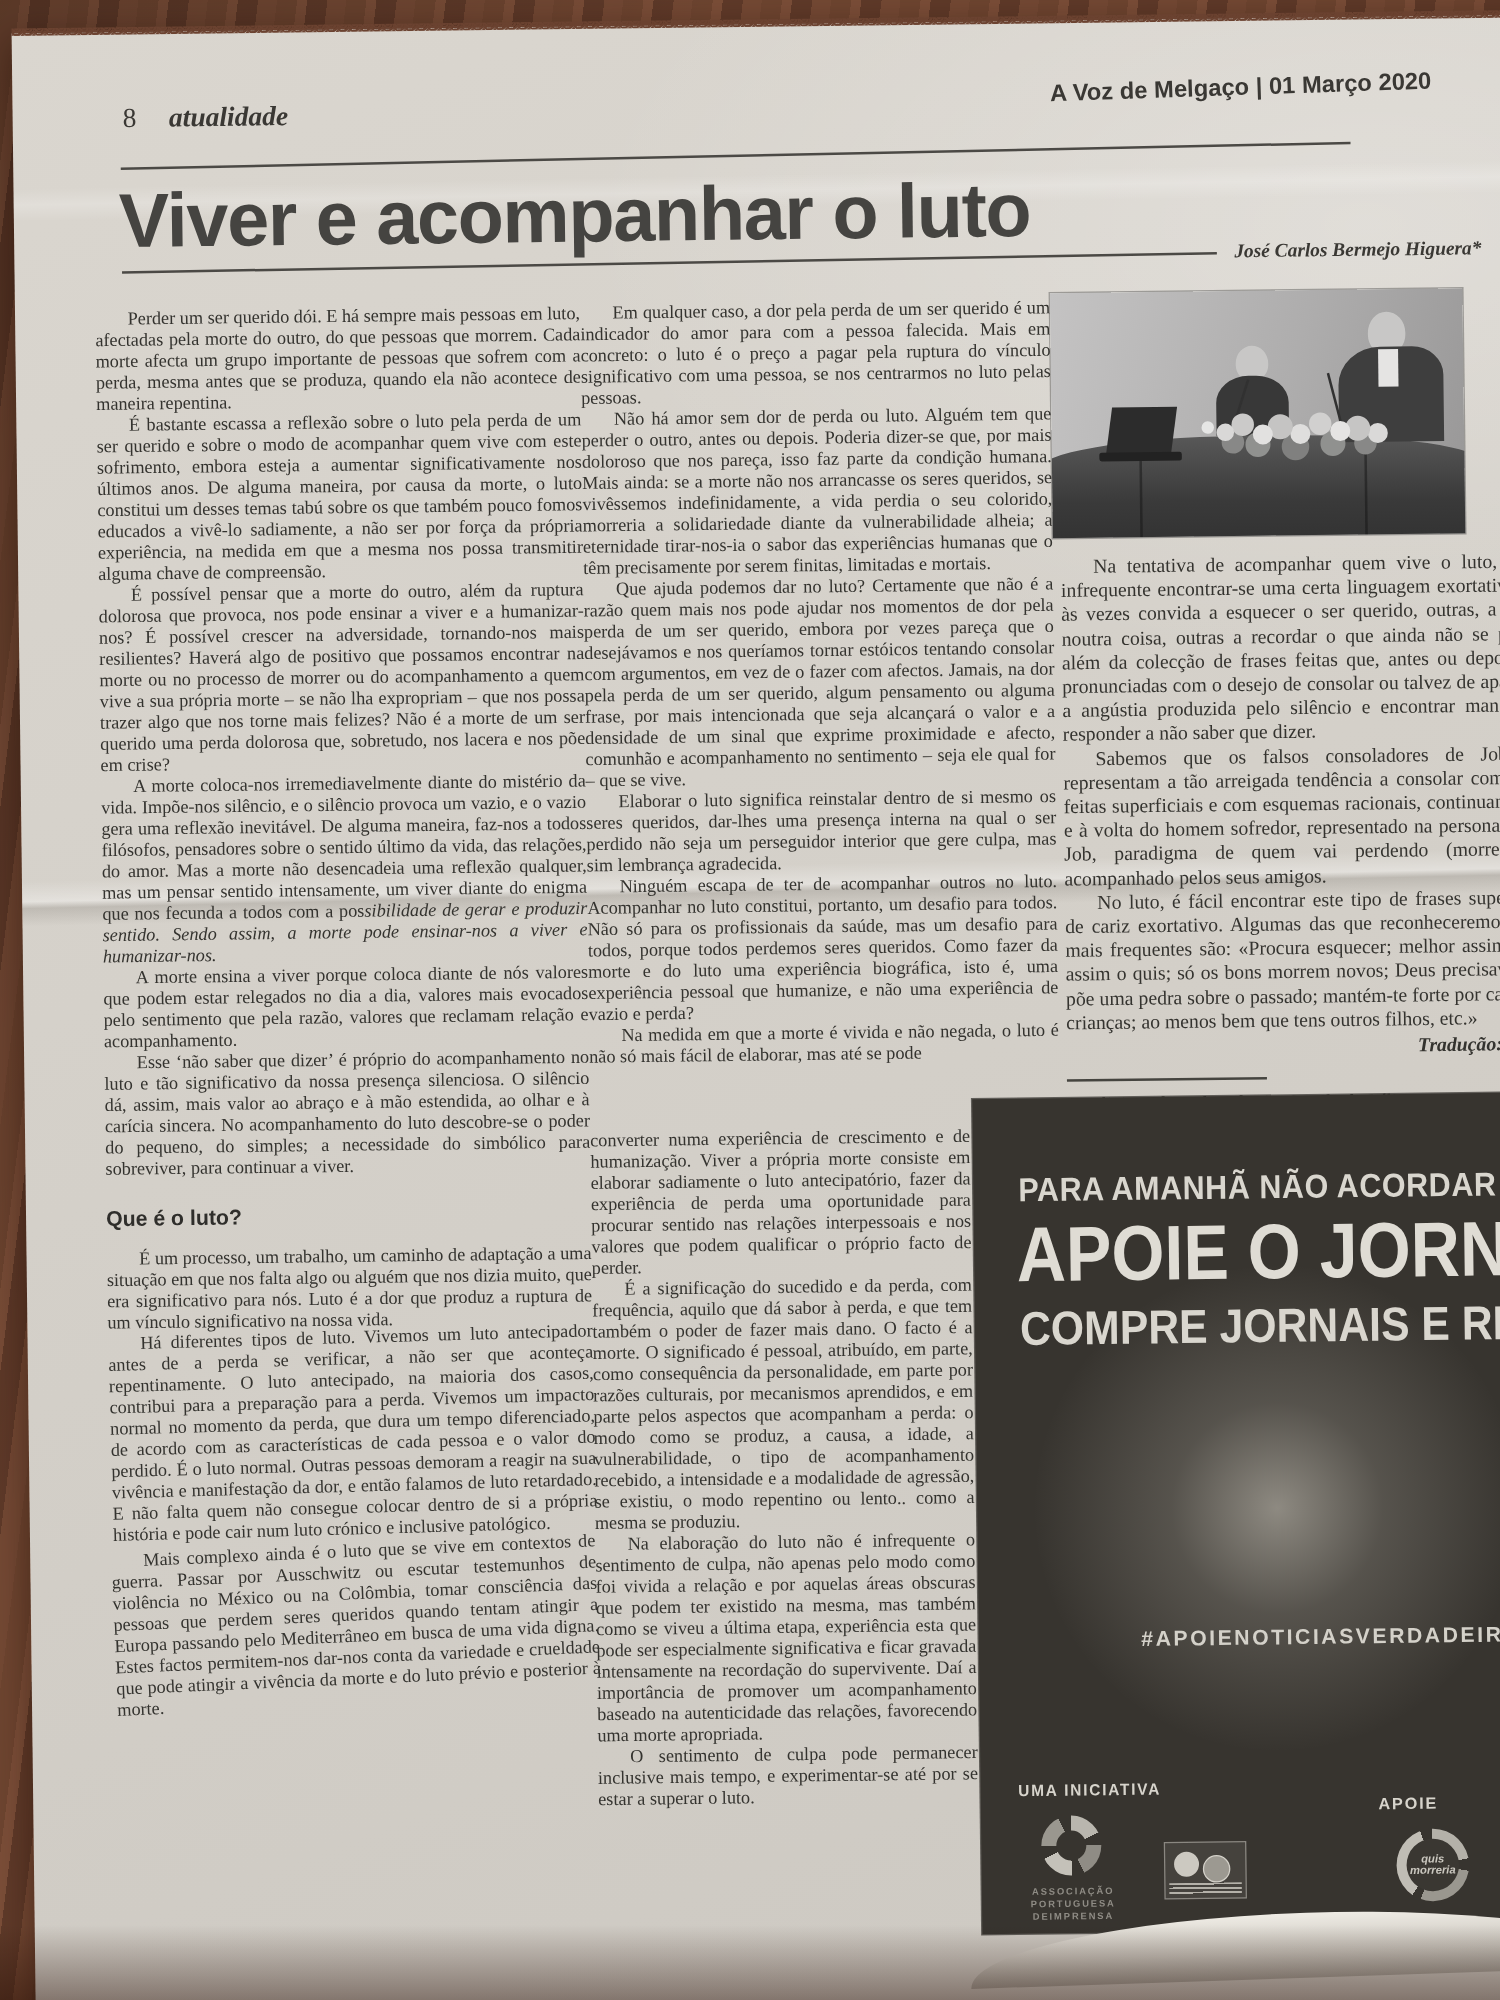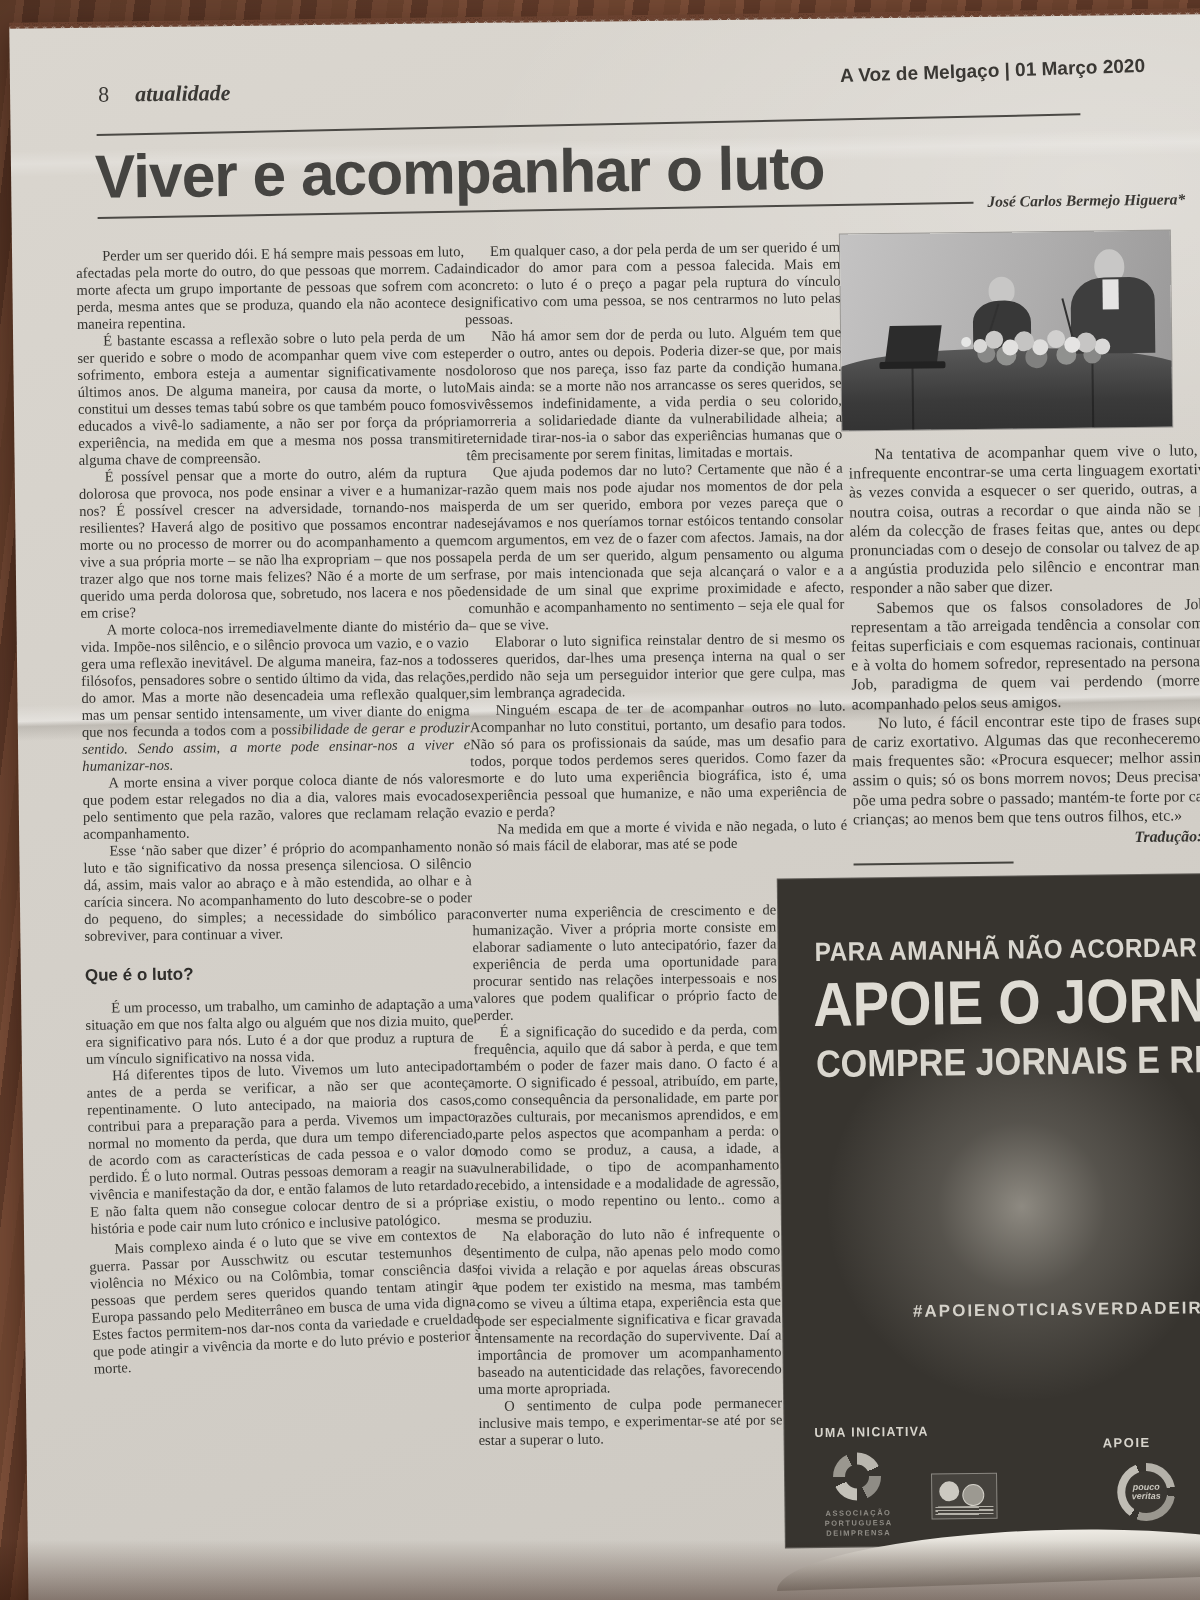--- a/index.html
+++ b/index.html
@@ -217,22 +217,22 @@
         <div>DEIMPRENSA</div>
       </div>
       <div class="logo2">
         <div class="c1"></div>
         <div class="c2"></div>
         <div class="cap"></div>
       </div>
       <div class="ad-apoio">APOIE</div>
       <div class="media-badge">
         <div class="inner">
-          <span>pouco</span>
-          <span>veritas</span>
+          <span>quis</span>
+          <span>morreria</span>
         </div>
       </div>
 
     </div>
 
     <div class="curl"></div>
   </div>
 </div>
 
 </body></html>

